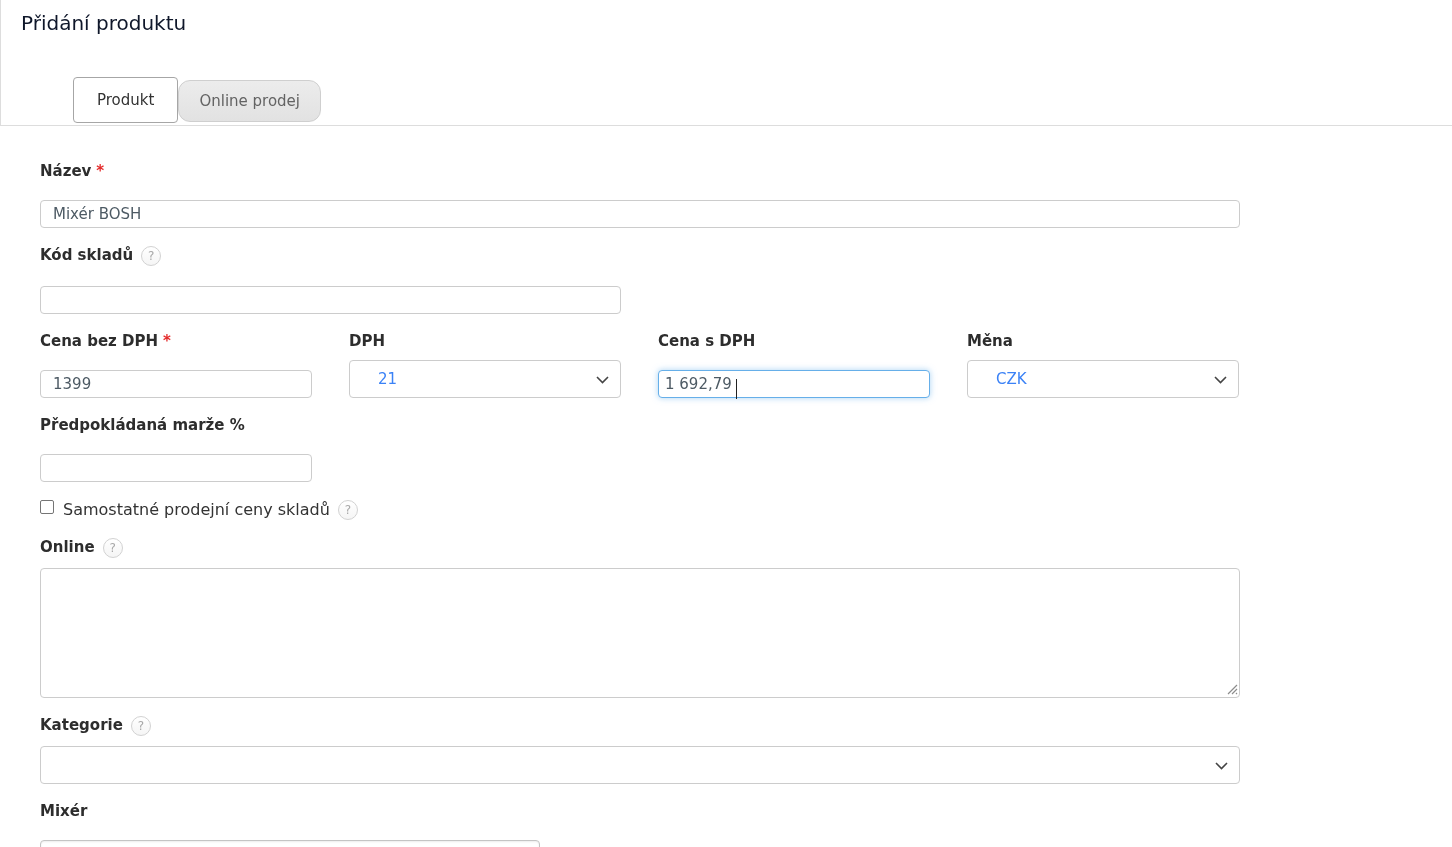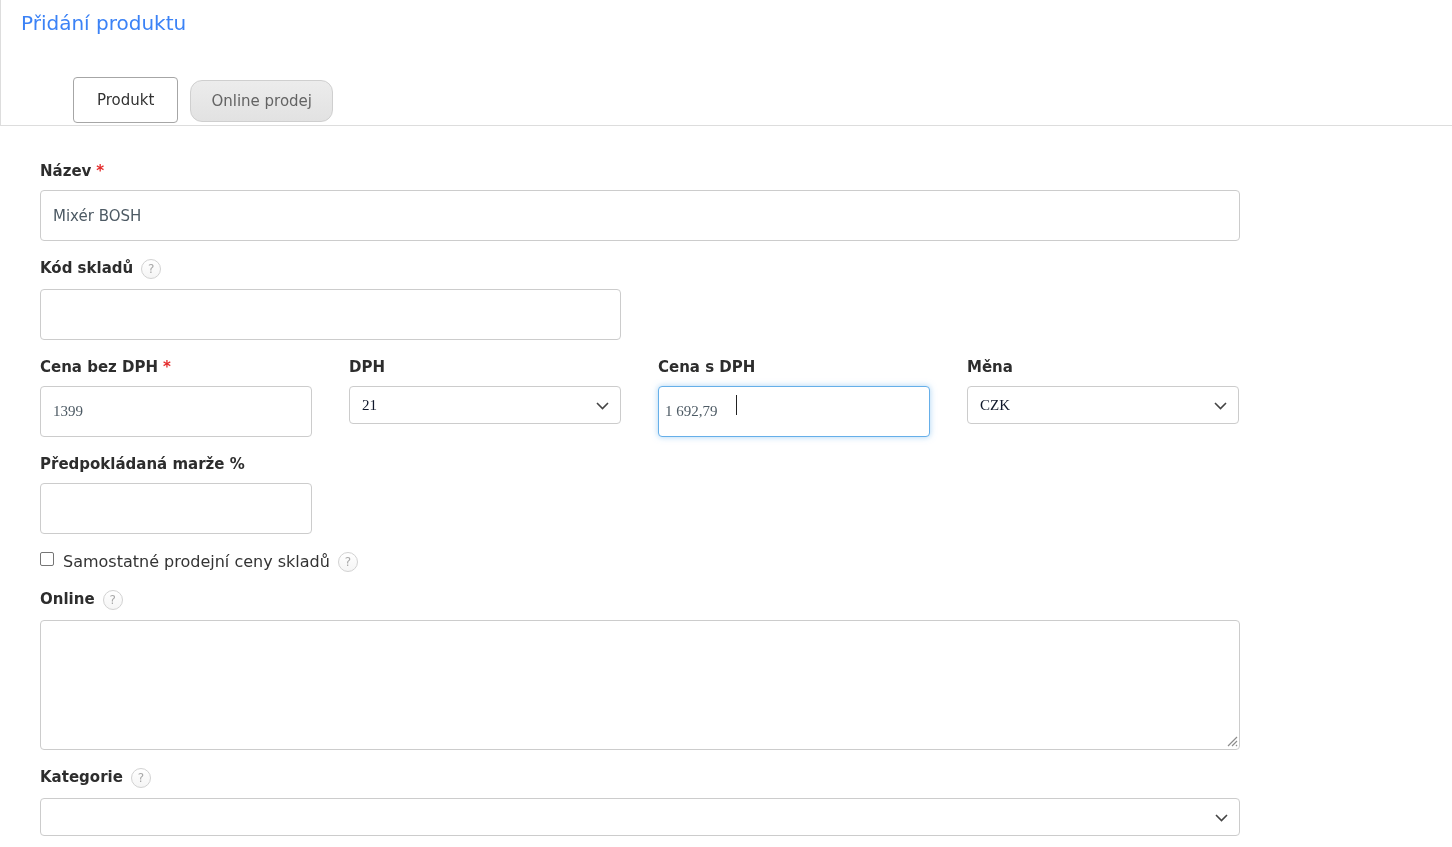--- a/index.html
+++ b/index.html
@@ -11,29 +11,29 @@
     position: relative;
     height: 126px;
     border-left: 1px solid #ddd;
     border-bottom: 1px solid #ddd;
     background: #fff;
   }
   .page-title {
     padding: 11px 0 0 20px;
     font-size: 20px;
     font-weight: normal;
-    color: #3b82f6;
+    color: #0f172a;
   }
   .tab-bar {
     position: absolute;
     bottom: 1px;
     left: 40px;
     display: flex;
     align-items: flex-end;
-    gap: 12px;
+    gap: 0;
     padding-left: 32px;
   }
   .tab {
     font-size: 15px;
     cursor: pointer;
     white-space: nowrap;
   }
   .tab.active {
     background: #fff;
     border: 1px solid #a6a6a6;
@@ -75,33 +75,34 @@
     border-radius: 50%;
     background: linear-gradient(#ffffff, #f5f5f5);
     color: #a8a8a8;
     font-size: 12px;
     font-weight: normal;
     cursor: pointer;
   }
 
   .text-input {
     display: block;
-    height: 51px;
+    height: 28px;
     border: 1px solid #ccc;
     border-radius: 4px;
     background: #fff;
     padding: 0 12px;
     font-family: "DejaVu Sans", "Liberation Sans", sans-serif;
     font-size: 15px;
     color: #4d5a64;
     outline: none;
+    margin-top: 20px;
   }
   .w-full  { width: 1200px; }
   .w-half  { width: 581px; }
-  .w-col   { width: 272px; font-family: Liberation Serif, serif; }
+  .w-col   { width: 272px; }
   .w-tags  { width: 500px; }
 
   .input-wrap { position: relative; }
   .input-wrap.focused .text-input {
     border-color: #66afe9;
     box-shadow: 0 0 6px rgba(102,175,233,.55);
     padding-left: 6px;
   }
   .text-caret {
     position: absolute;
@@ -114,23 +115,23 @@
 
   
   .select-box {
     position: relative;
     height: 38px;
     border: 1px solid #ccc;
     border-radius: 4px;
     background: #fff;
     display: flex;
     align-items: center;
-    padding: 0 30px 0 12px;
-    font-size: 15px;
-    color: #0f172a;
+    padding: 0 30px 0 28px;
+    font-size: 15px;
+    color: #3b82f6;
     cursor: pointer;
   }
   .select-box .chev {
     position: absolute;
     right: 11px; top: 50%;
     margin-top: -3px;
   }
 
   .checkbox-row {
     display: flex;

